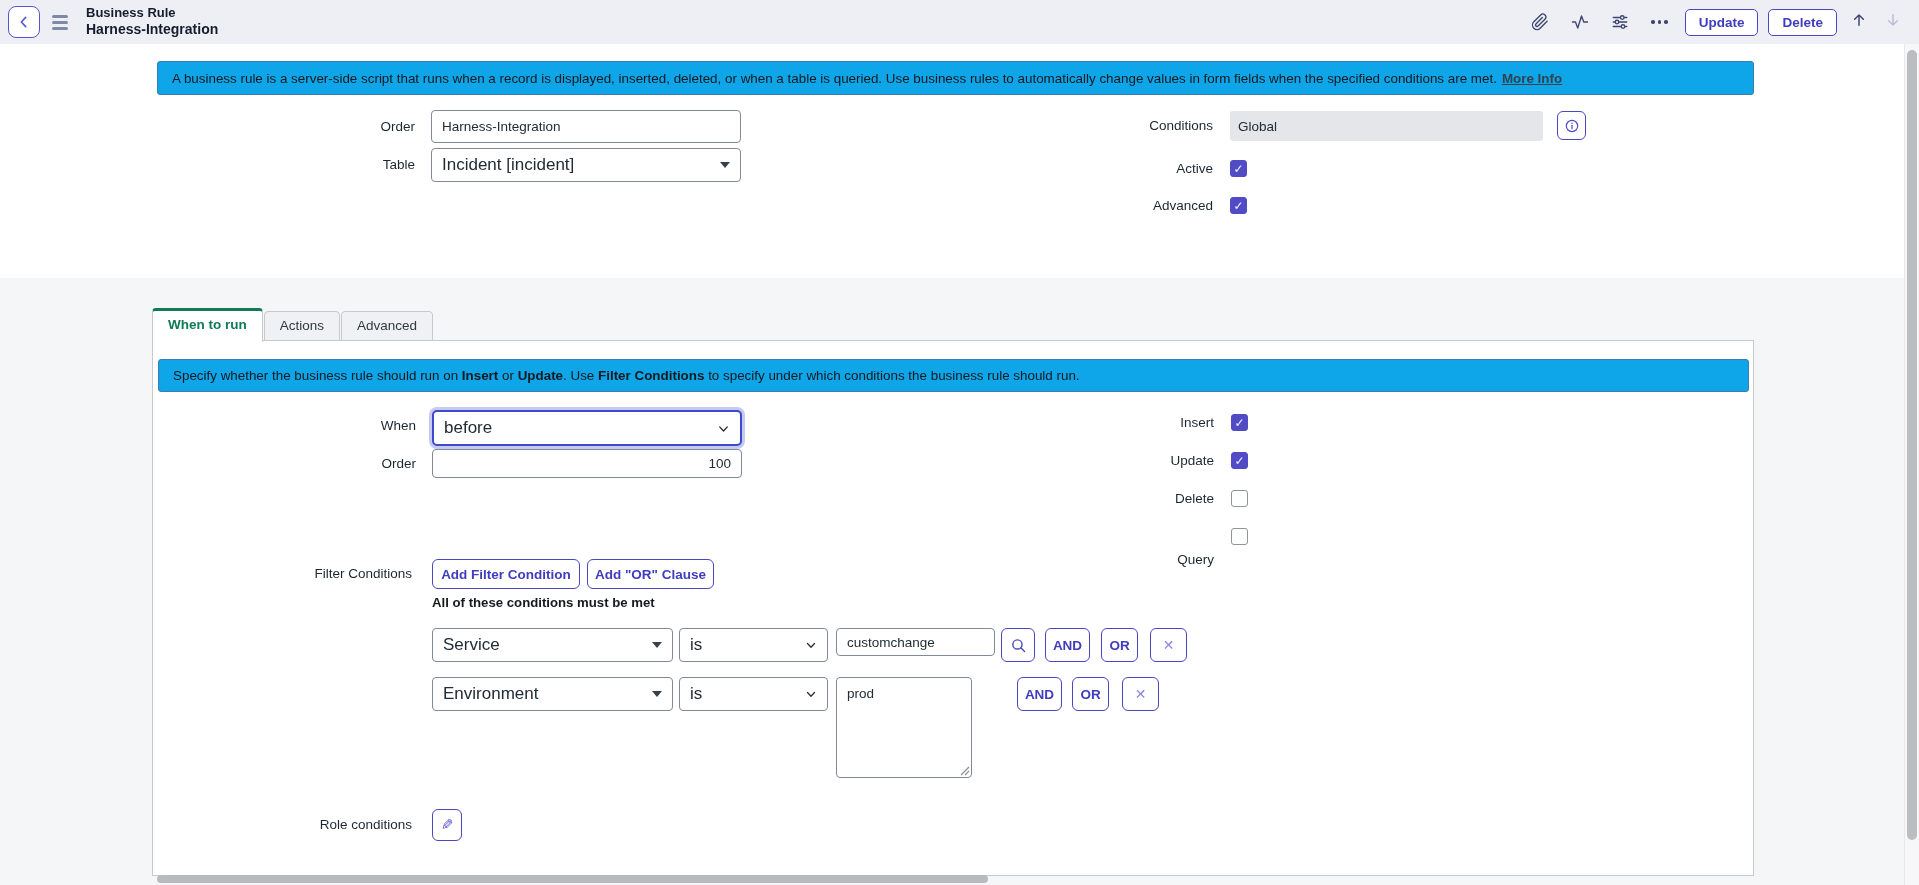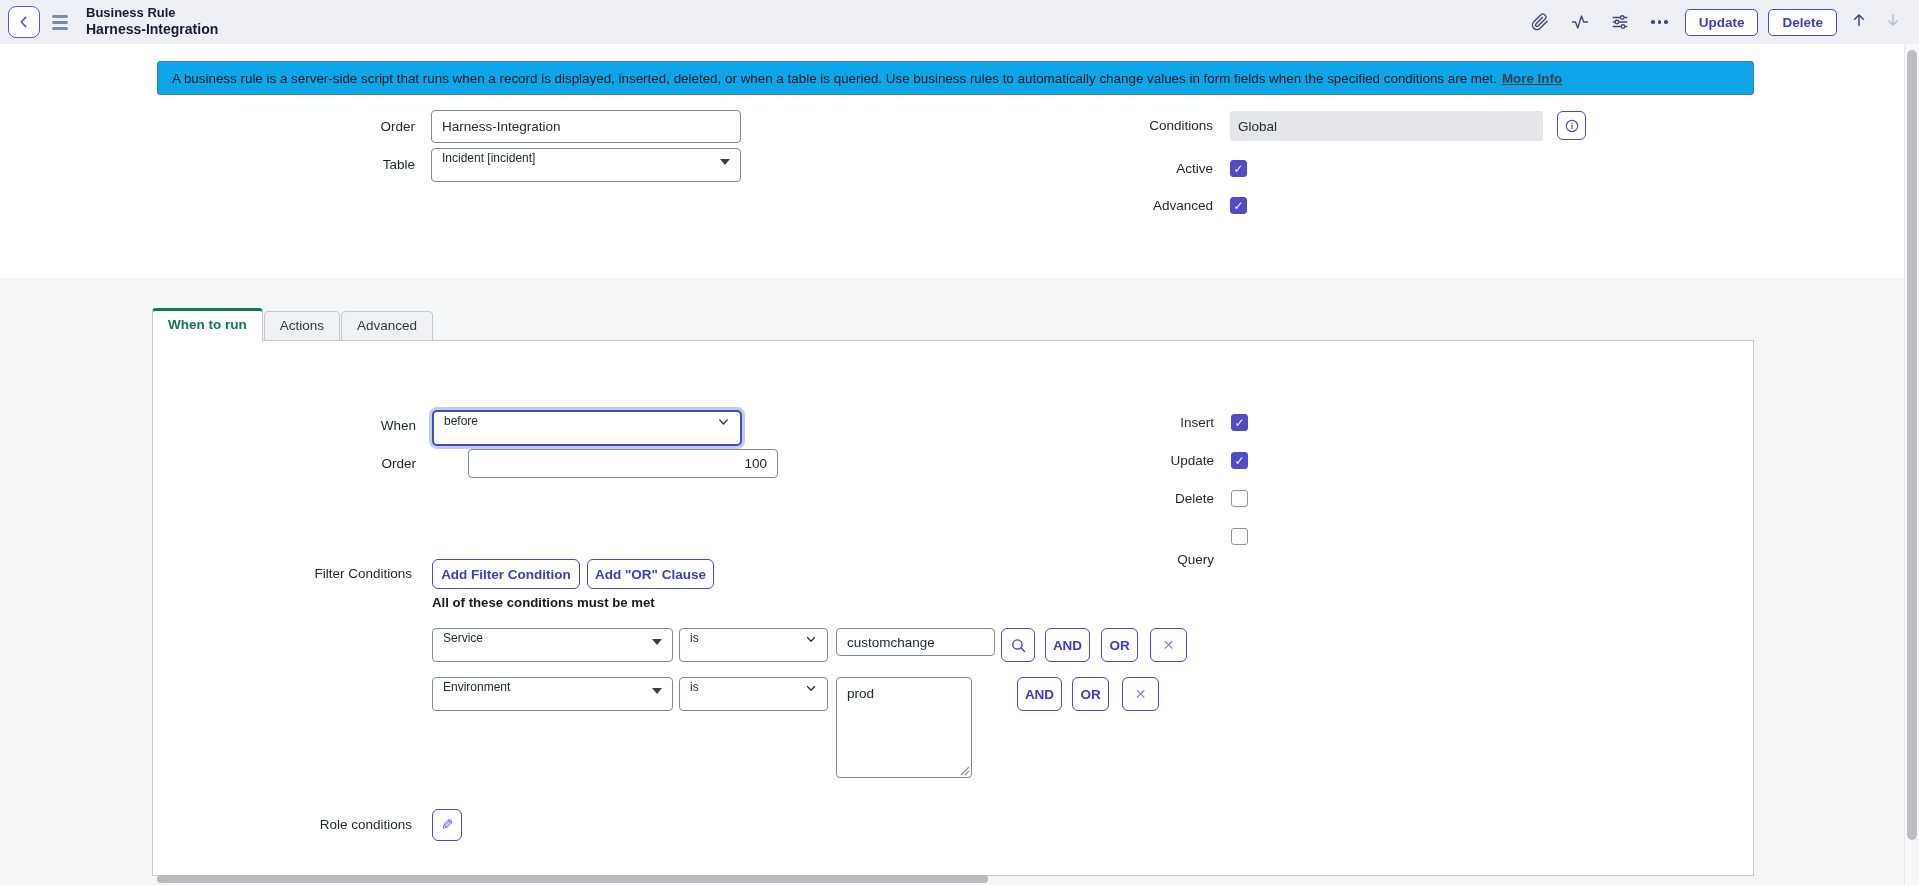--- a/index.html
+++ b/index.html
@@ -33,22 +33,22 @@
   
   .blue-banner { background:#0ea5e9; border:1px solid #3d7bb0; border-radius:3px;
     display:flex; align-items:center; padding:0 14px; font-size:13.4px; color:#16191d; }
   .blue-banner a { color:#33434d; text-decoration:underline; cursor:pointer; margin-left:5px;font-weight:bold; }
   .blue-banner b { font-weight:700; }
 
   
   .flabel { font-size:13.5px; color:#1d2730; text-align:right; padding-right:9px; line-height:33px; }
   .tinput { border:1px solid #7e8a99; border-radius:4px; background:#fff; font-size:13.5px;
     padding:0 10px; font-family:inherit; color:#222c35; outline:none; }
-  .sel { display:flex; align-items:flex-end; border:1px solid #7e8a99; border-radius:4px;
-    background:#fff; padding:16px 10px; font-size:12px; cursor:pointer; }
+  .sel { display:flex; align-items:center; border:1px solid #7e8a99; border-radius:4px;
+    background:#fff; padding:16px 10px; font-size:17px; cursor:pointer; }
   .sel .grow { flex:1; }
   .tri { width:0; height:0; border-left:5px solid transparent; border-right:5px solid transparent;
     border-top:6px solid #39424c; }
   .readonly-field { background:#e4e6e9; border-radius:3px; font-size:13.5px; display:flex;
     align-items:center; padding:0 8px; color:#222c35; }
   .sq-btn { background:#fff; border:1.5px solid #4a47c3; border-radius:6px; display:flex;
     align-items:center; justify-content:center; cursor:pointer; color:#4a47c3; }
   .cb { width:17px; height:17px; border:1px solid #8e939c; border-radius:3px; background:#fff;
     display:inline-block; position:relative; cursor:pointer; }
   .cb.checked { background:#514bc6; border-color:#514bc6; }
@@ -188,34 +188,37 @@
 <div class="lower">
 
   <div class="tabs">
     <div class="tab active">When to run</div>
     <div class="tab">Actions</div>
     <div class="tab">Advanced</div>
   </div>
 
   <div class="panel">
 
+    <div class="blue-banner abs" style="left:5px; top:18px; width:1591px; height:33px;">
+      <span><span>Specify whether the business rule should run on </span><b>Insert</b><span> or </span><b>Update</b><span>. Use </span><b>Filter Conditions</b><span> to specify under which conditions the business rule should run.</span></span>
+    </div>
 
     <div class="abs" style="left:0; top:68px; height:33px;">
       <div class="flabel abs" style="left:0; width:272px; top:0;">When</div>
       <div class="sel abs" style="left:279px; top:1px; width:310px; height:31px; border:2px solid #4048cb; border-radius:5px; box-shadow:0 0 0 3px #c5caf1;">
         <span class="grow">before</span>
         <svg width="13" height="13" viewBox="0 0 24 24">
           <polyline points="5,9 12,16.5 19,9" fill="none" stroke="#222c35" stroke-width="2.4" stroke-linecap="round" stroke-linejoin="round"></polyline>
         </svg>
       </div>
     </div>
 
     <div class="abs" style="left:0; top:108px; height:29px;">
       <div class="flabel abs" style="left:0; width:272px; top:0; line-height:29px;">Order</div>
-      <input class="tinput abs" style="left: 279px; top: 0px; width: 310px; height: 29px; text-align: right; margin-left: 36px;" value="100">
+      <input class="tinput abs" style="left: 279px; top: 0px; width: 310px; height: 29px; text-align: right;" value="100">
     </div>
 
     <div class="abs" style="left:0; top:73px; height:18px;">
       <div class="flabel abs" style="left:926px; width:144px; top:0; line-height:18px;">Insert</div>
       <span class="cb abs checked" style="left:1078px; top:0;"></span>
     </div>
     <div class="abs" style="left:0; top:111px; height:18px;">
       <div class="flabel abs" style="left:926px; width:144px; top:0; line-height:18px;">Update</div>
       <span class="cb abs checked" style="left:1078px; top:0;"></span>
     </div>

